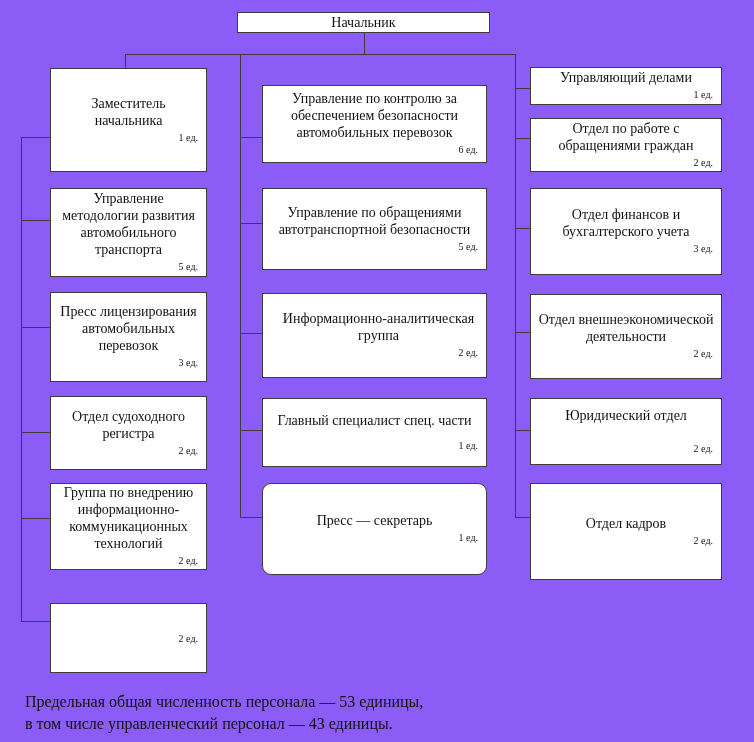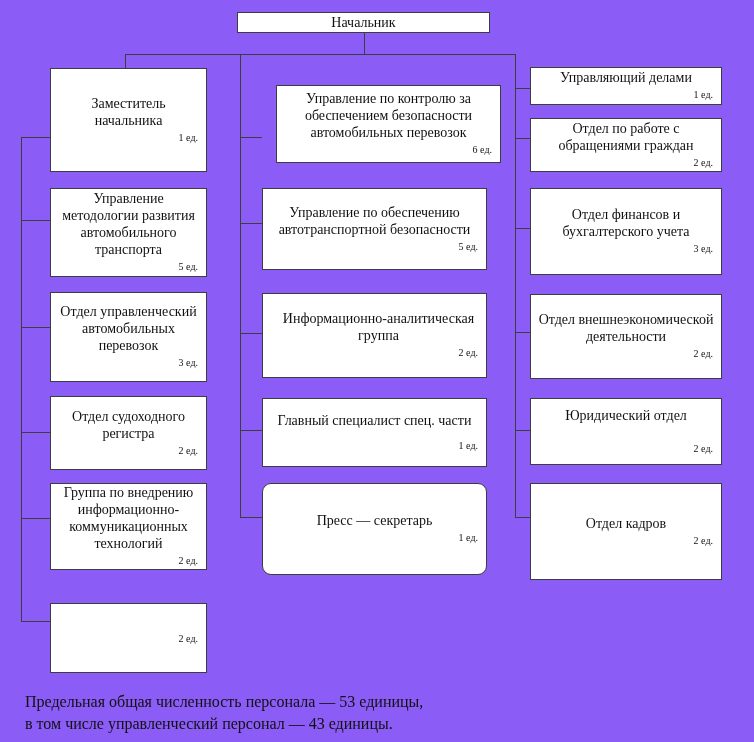--- a/index.html
+++ b/index.html
@@ -59,41 +59,41 @@
 
   <div class="box" style="left:50px; top:68px; width:157px; height:104px;">
     <div class="box-name">Заместитель начальника</div>
     <div class="box-count">1 ед.</div>
   </div>
   <div class="box" style="left:50px; top:188px; width:157px; height:89px;">
     <div class="box-name">Управление методологии развития автомобильного транспорта</div>
     <div class="box-count">5 ед.</div>
   </div>
   <div class="box" style="left:50px; top:292px; width:157px; height:90px;">
-    <div class="box-name">Отдел управленческий автомобильных перевозок</div>
+    <div class="box-name">Пресс лицензирования автомобильных перевозок</div>
     <div class="box-count">3 ед.</div>
   </div>
   <div class="box" style="left:50px; top:396px; width:157px; height:74px;align-items:flex-end;">
     <div class="box-name">Отдел судоходного регистра</div>
     <div class="box-count">2 ед.</div>
   </div>
   <div class="box" style="left:50px; top:483px; width:157px; height:87px;">
     <div class="box-name">Группа по внедрению информационно-коммуникационных технологий</div>
     <div class="box-count">2 ед.</div>
   </div>
   <div class="box" style="left:50px; top:603px; width:157px; height:70px;">
     <div class="box-count">2 ед.</div>
   </div>
 
-  <div class="box" style="left:276px; top:85px; width:225px; height:78px;">
+  <div class="box" style="left:262px; top:85px; width:225px; height:78px;">
     <div class="box-name">Управление по контролю за обеспечением безопасности автомобильных перевозок</div>
     <div class="box-count">6 ед.</div>
   </div>
   <div class="box" style="left:262px; top:188px; width:225px; height:82px;">
-    <div class="box-name">Управление по обеспечению автотранспортной безопасности</div>
+    <div class="box-name">Управление по обращениями автотранспортной безопасности</div>
     <div class="box-count">5 ед.</div>
   </div>
   <div class="box" style="left:262px; top:293px; width:225px; height:85px;padding-left:8px;">
     <div class="box-name">Информационно-аналитическая группа</div>
     <div class="box-count">2 ед.</div>
   </div>
   <div class="box" style="left:262px; top:398px; width:225px; height:69px;gap:8px;">
     <div class="box-name">Главный специалист спец. части</div>
     <div class="box-count">1 ед.</div>
   </div>

